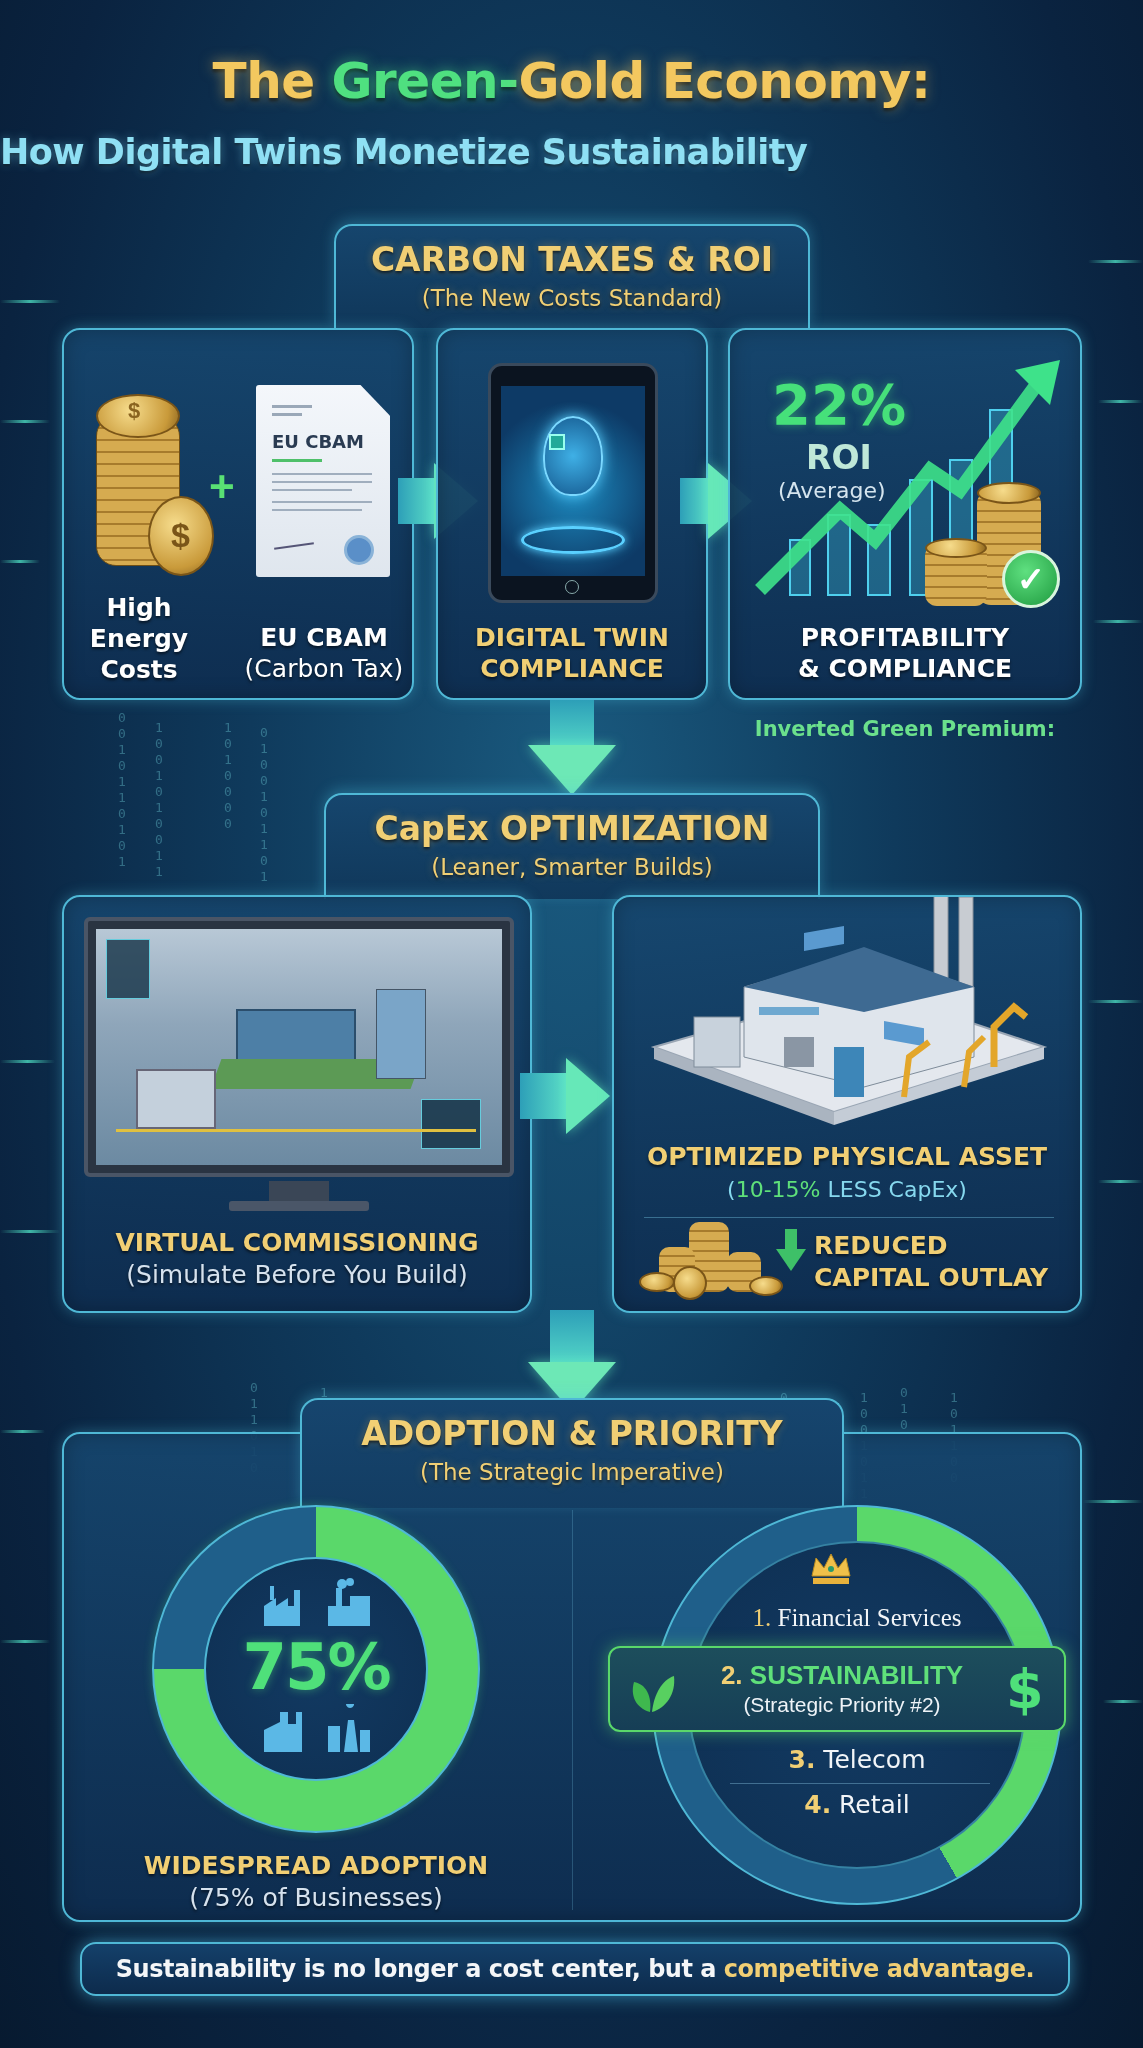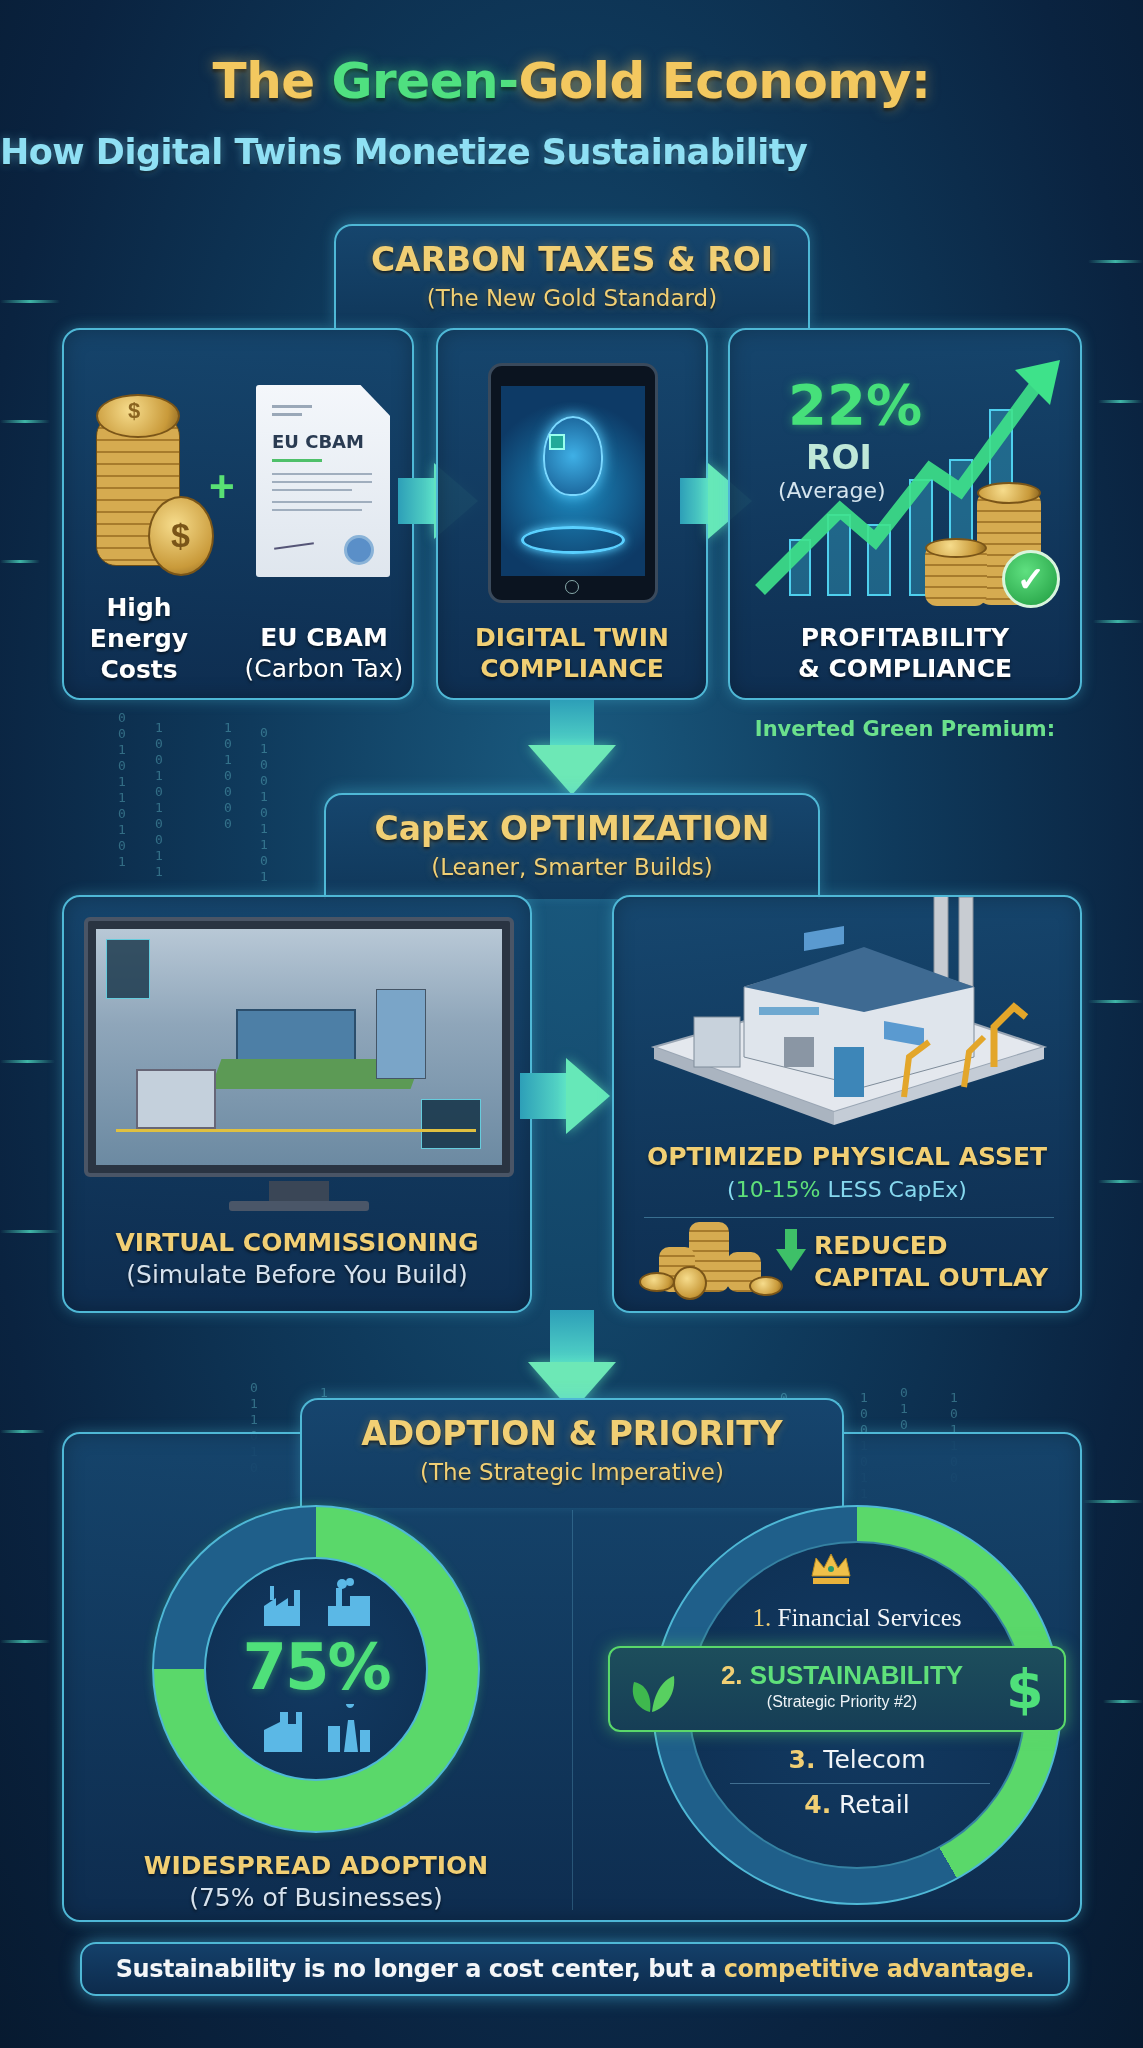--- a/index.html
+++ b/index.html
@@ -95,21 +95,21 @@
   <div class="binary" style="left:250px;top:1380px;">011010</div>
 </div>
 
 <div class="title">
   <span class="t-gold">The </span><span class="t-green">Green-</span><span class="t-gold">Gold Economy:</span>
 </div>
 <div class="subtitle">How Digital Twins Monetize Sustainability</div>
 
 <div class="section-head" style="left:334px;top:224px;width:476px;height:104px;">
   <div class="h1 gold">CARBON TAXES &amp; ROI</div>
-  <div class="h2 gold">(The New Gold Standard)</div>
+  <div class="h2 gold">(The New Costs Standard)</div>
 </div>
 
 <div class="panel" style="left:62px;top:328px;width:352px;height:372px;">
   <div style="position:absolute;left:22px;top:46px;width:100px;height:200px;">
     <div class="coin-edge" style="left:10px;top:40px;width:84px;height:150px;border-radius:20px;background:repeating-linear-gradient(180deg,#d6ab50 0 10px,#a77b2c 10px 12px);"></div>
     <div class="coin" style="left:10px;top:18px;width:84px;height:44px;"></div>
     <div class="coin" style="left:62px;top:120px;width:66px;height:80px;"></div>
     <div style="position:absolute;left:85px;top:140px;color:#7a5518;font-size:34px;font-weight:bold;">$</div>
     <div style="position:absolute;left:42px;top:22px;color:#8a6420;font-size:22px;font-weight:bold;">$</div>
   </div>
@@ -171,21 +171,21 @@
         <rect x="78" y="165" width="22" height="80"></rect>
         <rect x="118" y="175" width="22" height="70"></rect>
         <rect x="160" y="130" width="22" height="115"></rect>
         <rect x="200" y="110" width="22" height="135"></rect>
         <rect x="240" y="60" width="22" height="185"></rect>
       </g>
       <polyline points="10,240 90,160 125,190 180,120 210,140 290,30" fill="none" stroke="#3ee28a" stroke-width="14" stroke-linejoin="miter" opacity="0.9"></polyline>
       <polygon points="265,20 310,10 300,55" fill="#3ee28a"></polygon>
     </svg>
   </div>
-  <div style="position:absolute;left:42px;top:42px;color:#46e07a;font-weight:bold;font-size:56px;font-family:'DejaVu Sans',sans-serif;text-shadow:0 0 10px rgba(70,224,122,0.5);margin-left:16px;">22%</div>
+  <div style="position:absolute;left:42px;top:42px;color:#46e07a;font-weight:bold;font-size:56px;font-family:'DejaVu Sans',sans-serif;text-shadow:0 0 10px rgba(70,224,122,0.5);">22%</div>
   <div style="position:absolute;left:76px;top:108px;color:#bfe8d8;font-weight:bold;font-size:33px;font-family:'DejaVu Sans',sans-serif;">ROI</div>
   <div style="position:absolute;left:48px;top:148px;color:#d4e4ee;font-size:22px;font-family:'DejaVu Sans',sans-serif;">(Average)</div>
   <div style="position:absolute;left:195px;top:150px;width:120px;height:130px;">
     <div style="position:absolute;left:52px;top:10px;width:64px;height:115px;border-radius:14px;background:repeating-linear-gradient(180deg,#d6ab50 0 9px,#a77b2c 9px 11px);"></div>
     <div class="coin" style="left:52px;top:2px;width:64px;height:22px;"></div>
     <div style="position:absolute;left:0;top:64px;width:62px;height:62px;border-radius:12px;background:repeating-linear-gradient(180deg,#d6ab50 0 9px,#a77b2c 9px 11px);"></div>
     <div class="coin" style="left:0;top:58px;width:62px;height:20px;"></div>
   </div>
   <div style="position:absolute;left:272px;top:220px;width:58px;height:58px;border-radius:50%;background:radial-gradient(circle at 40% 35%,#5fe080,#1e9a3e);border:3px solid #d9f5dd;color:#fff;font-size:34px;font-weight:bold;text-align:center;line-height:52px;">✓</div>
   <div class="label-white" style="position:absolute;left:0;top:292px;width:100%;font-size:25px;line-height:31px;">
@@ -337,21 +337,21 @@
   <div style="position:absolute;left:18px;top:20px;width:48px;height:46px;">
     <svg width="48" height="46" viewBox="0 0 48 46">
         <path d="M22,44 C8,40 2,28 6,14 C18,16 24,28 22,44 Z" fill="#3fb84e"></path>
         <path d="M24,44 C26,26 34,12 46,8 C48,26 38,40 24,44 Z" fill="#58d060"></path>
       </svg>
   </div>
   <div style="position:absolute;left:72px;top:12px;width:320px;text-align:center;font-family:Liberation Sans, sans-serif;">
     <div style="font-size:26px;font-weight:bold;">
       <span style="color:#f1cf74;">2.</span> <span style="color:#5fe07a;">SUSTAINABILITY</span>
     </div>
-    <div style="font-size:16px;color:#eef3f7;margin-top:2px;">(Strategic Priority #2)</div>
+    <div style="font-size:21px;color:#eef3f7;margin-top:2px;">(Strategic Priority #2)</div>
   </div>
   <div style="position:absolute;left:396px;top:10px;color:#4fe07a;font-weight:bold;font-size:54px;font-family:'DejaVu Sans',sans-serif;">$</div>
 </div>
 <div style="position:absolute;left:652px;top:1745px;width:410px;text-align:center;font-size:25px;font-family:'DejaVu Sans',sans-serif;color:#f2f5f8;">
   <span style="color:#f1cf74;font-weight:bold;">3.</span> <span>Telecom</span>
 </div>
 <div style="position:absolute;left:730px;top:1783px;width:260px;height:1px;background:rgba(140,200,230,0.4);"></div>
 <div style="position:absolute;left:652px;top:1790px;width:410px;text-align:center;font-size:25px;font-family:'DejaVu Sans',sans-serif;color:#f2f5f8;">
   <span style="color:#f1cf74;font-weight:bold;">4.</span> <span>Retail</span>
 </div>

